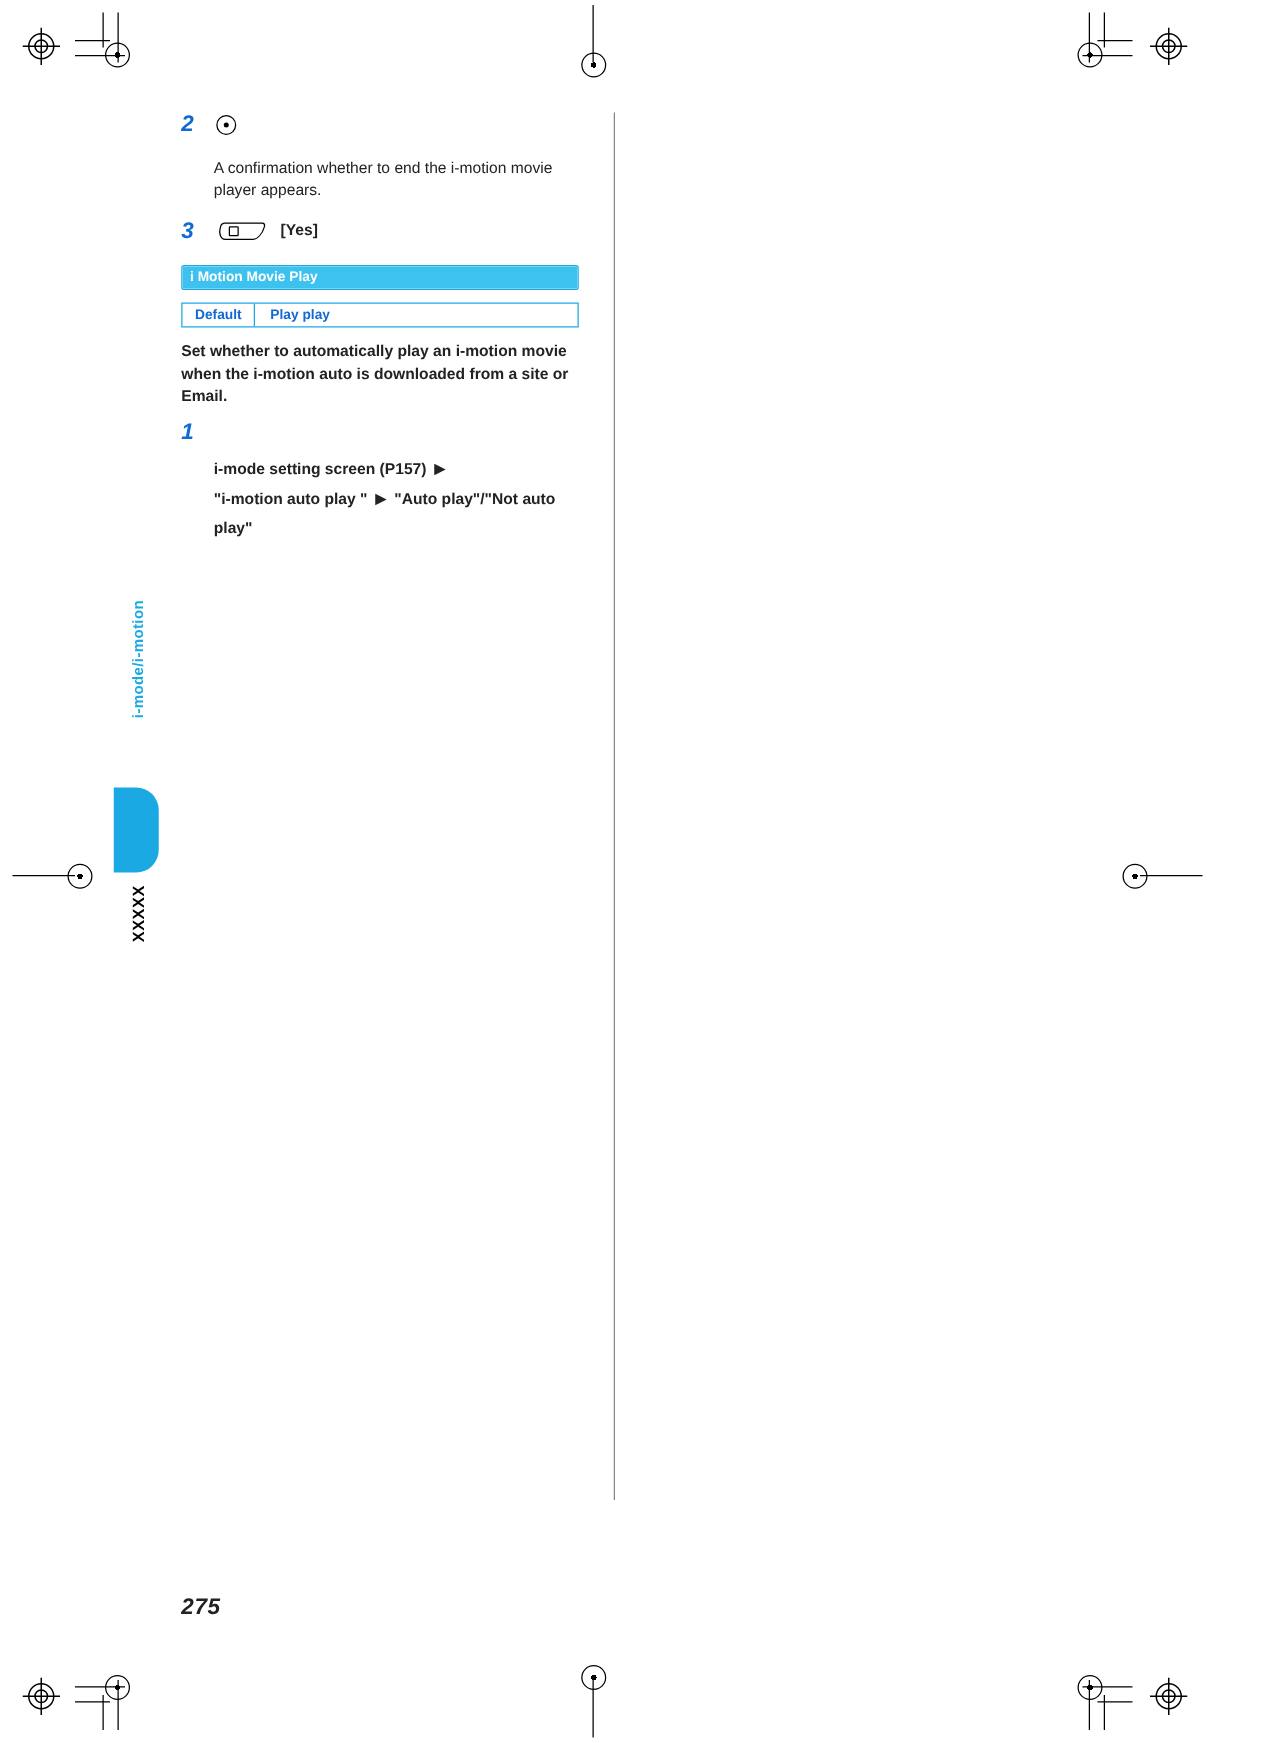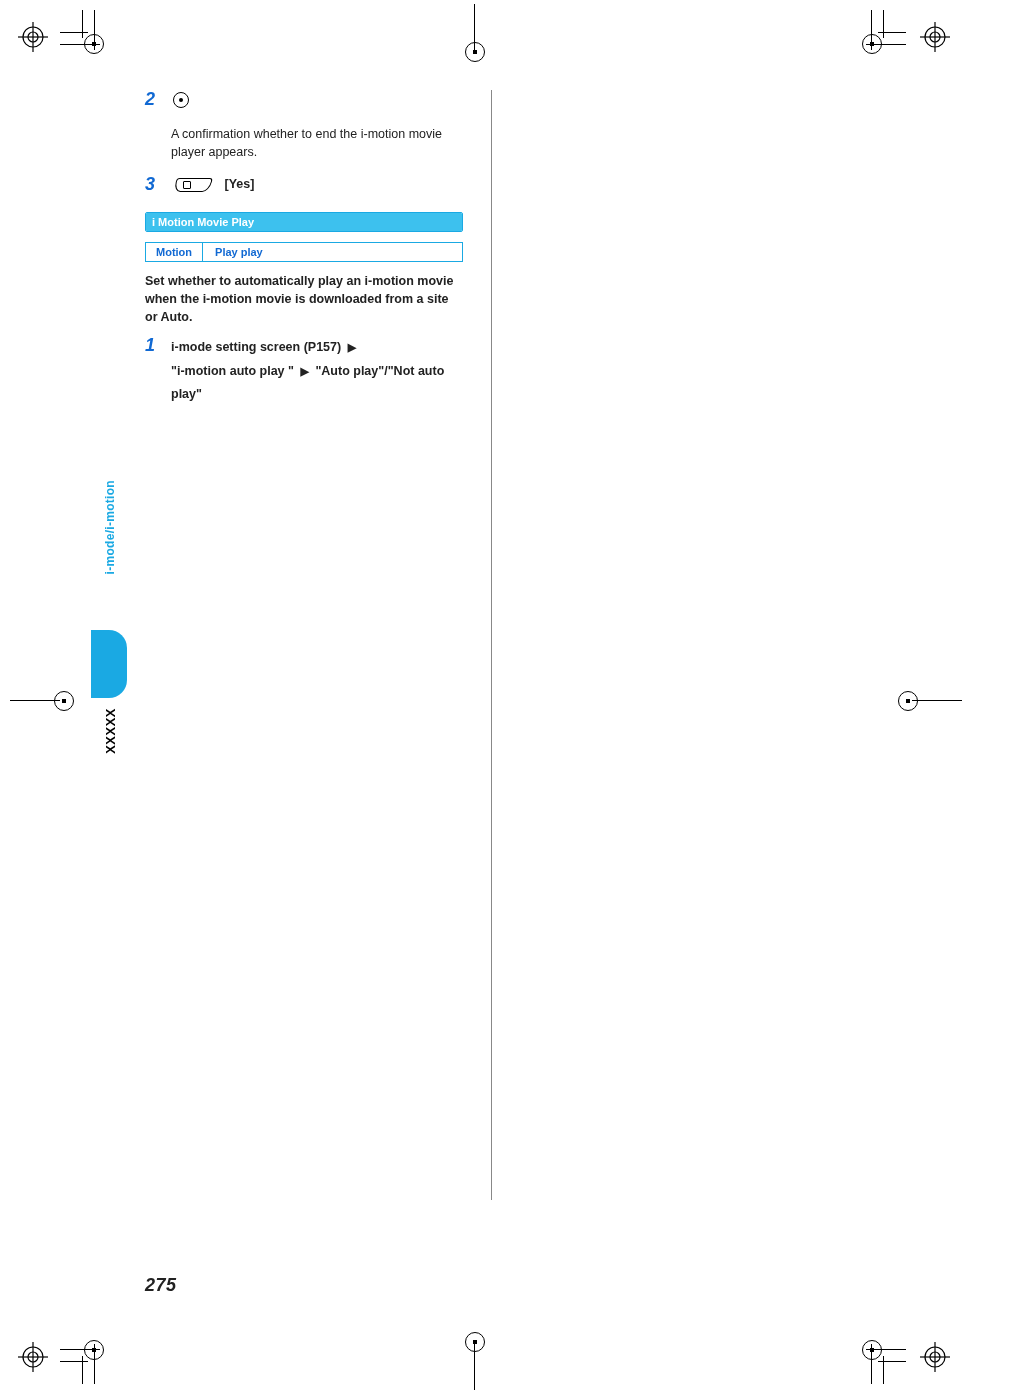--- a/index.html
+++ b/index.html
@@ -64,21 +64,21 @@
   .step-num {
     color: #1169d3;
     font-weight: 700;
     font-size: 18px;
     font-style: italic;
     width: 14px;
     flex: 0 0 14px;
     line-height: 1;
   }
   .step-body { flex: 1; font-size: 12.5px; line-height: 1.45; }
-  .step-head { font-weight: 700; }
+  .step-head { font-weight: 700; margin-top: 28px; }
   .step-sub { margin-top: 17px; }
 
   
   .key-round {
     display: inline-block;
     width: 14px; height: 14px;
     border: 1.3px solid #000;
     border-radius: 50%;
     vertical-align: middle;
     position: relative;
@@ -310,25 +310,25 @@
           <span class="key-soft"></span>
           <span class="bracket-label">[Yes]</span>
         </div>
       </div>
 
       <div class="sect-box">
         <div class="sect-tag">i Motion Movie Play</div>
       </div>
 
       <div class="default-row">
-        <div class="dl">Motion</div>
+        <div class="dl">Default</div>
         <div class="dv">Play play</div>
       </div>
 
-      <div class="lede">Set whether to automatically play an i-motion movie when the i-motion movie is downloaded from a site or Auto.</div>
+      <div class="lede">Set whether to automatically play an i-motion movie when the i-motion auto is downloaded from a site or Email.</div>
 
       <div class="step">
         <div class="step-num">1</div>
         <div class="step-body step-head" style="line-height:1.9;">
           <span>i-mode setting screen (P157)</span>
           <span class="arrow">▶</span><br>
           <span>"i-motion auto play "</span>
           <span class="arrow">▶</span>
           <span>"Auto play"/"Not auto play"</span>
         </div>

